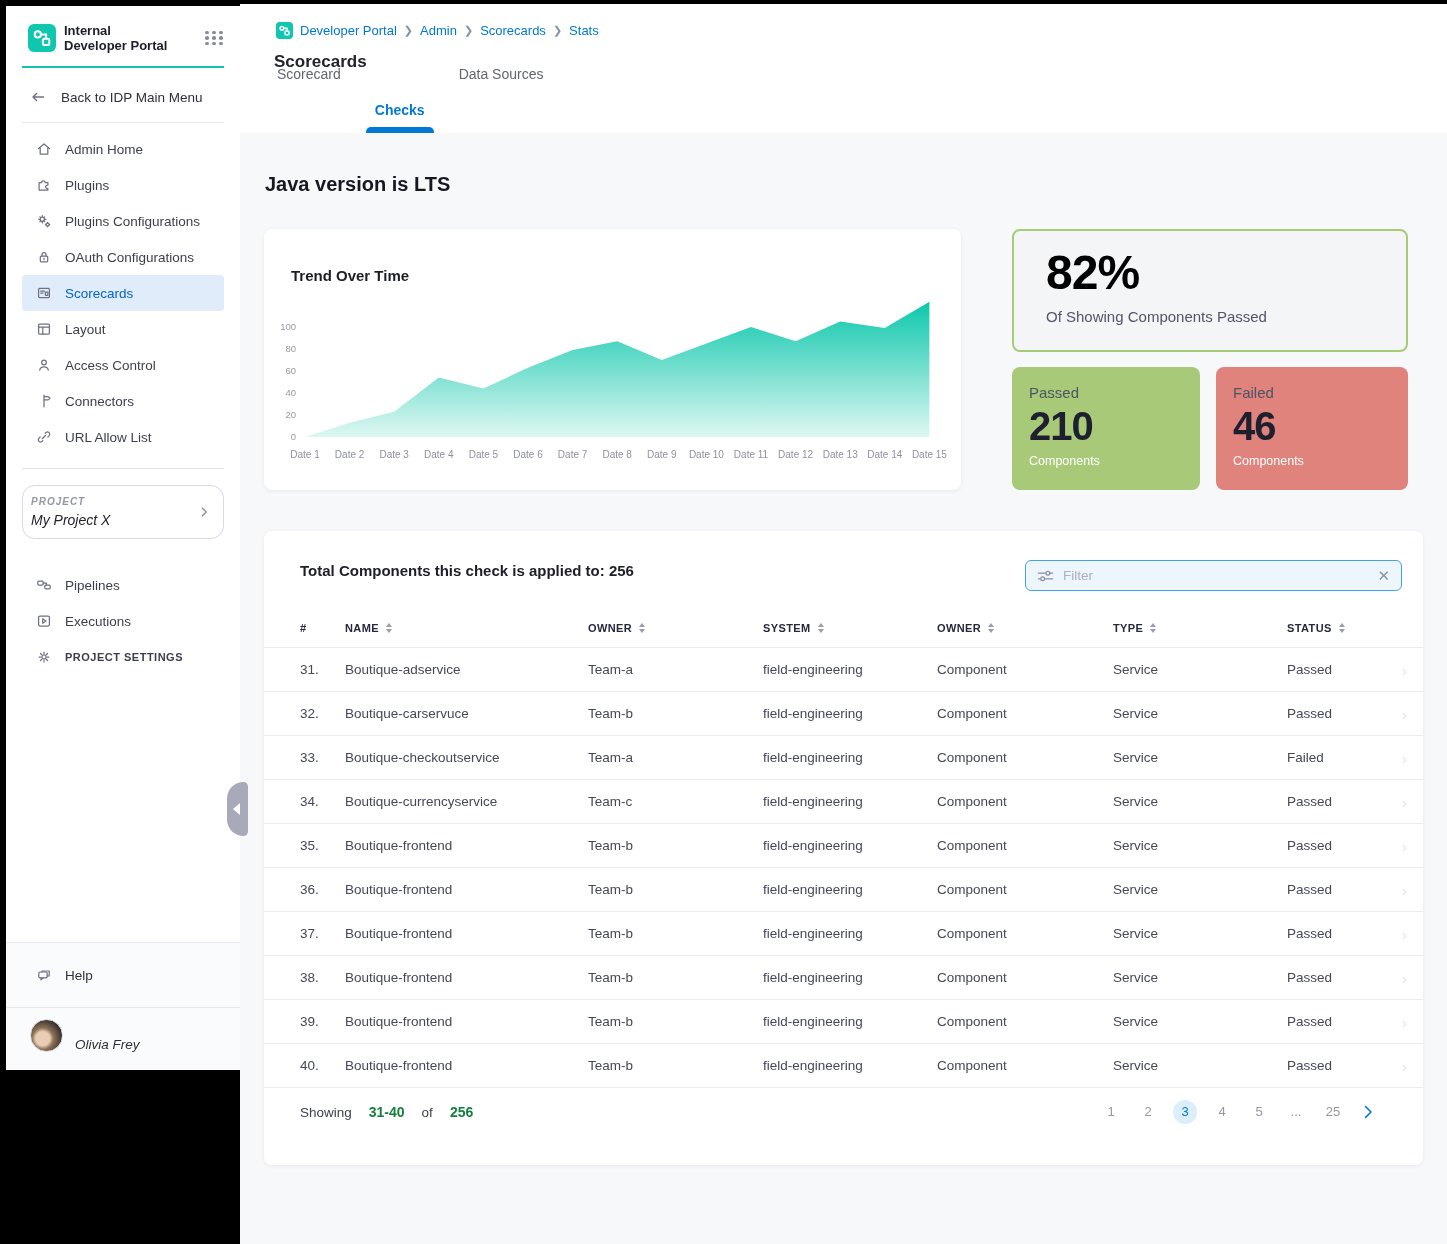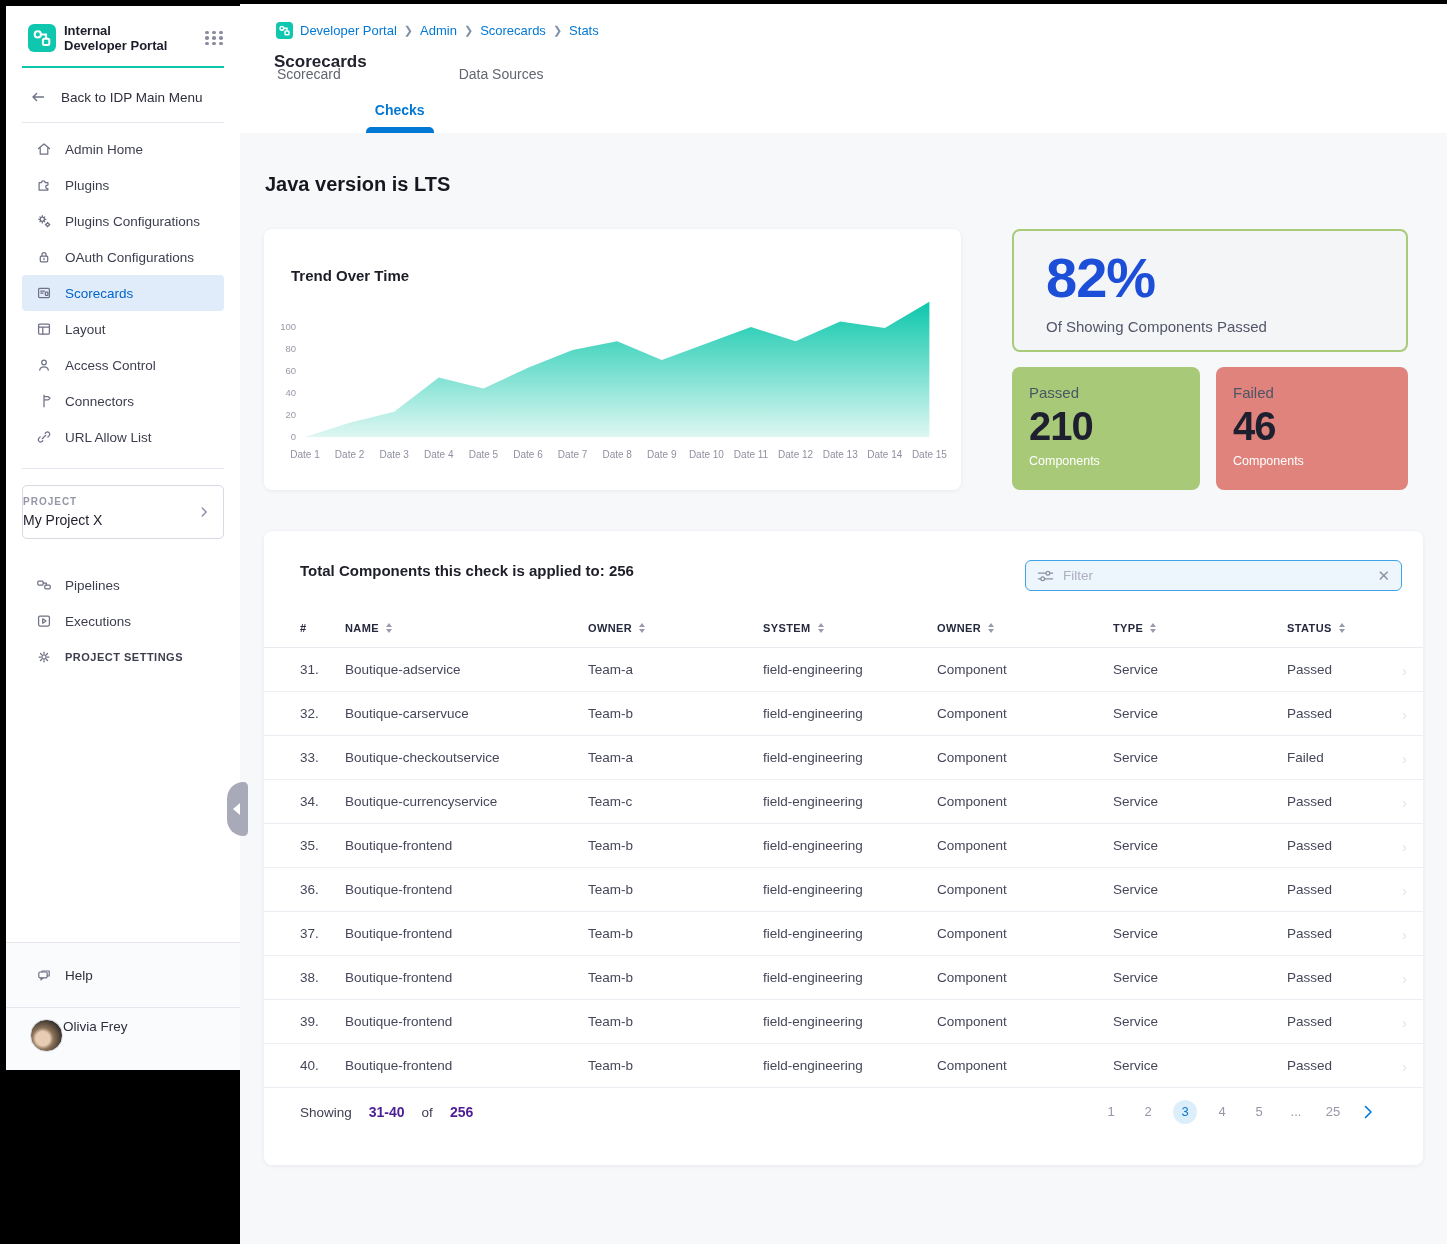--- a/index.html
+++ b/index.html
@@ -25,33 +25,33 @@
   .back-row { display:flex; align-items:center; gap:15px; padding:21px 16px 17px 24px;
               font-size:13.5px; color:#2e2f3d; cursor:pointer; }
   .side-divider { height:1px; background:#e6e7ee; margin:0 16px; }
   .side-nav { list-style:none; margin:8px 16px 0 16px; }
   .side-nav li { display:flex; align-items:center; gap:13px; height:36px; padding:0 8px 0 14px;
                  border-radius:4px; font-size:13.5px; color:#3c3e4e; cursor:pointer; }
   .side-nav li.active { background:#e1ecfa; color:#0263c8; }
   .side-nav li.caps span.lbl { font-size:11px; font-weight:700; letter-spacing:.5px; color:#3c3e4e; }
   .nav-ic { width:16px; height:16px; color:#6f7186; flex:0 0 16px; display:flex; }
   .nav-ic svg { width:16px; height:16px; }
-  .proj-card { margin:16px 16px 0 16px; border:1px solid #d8d9e3; border-radius:5px;
-               padding:10px 0; position:relative; cursor:pointer; }
+  .proj-card { margin:16px 16px 0 16px; border:1px solid #d8d9e3; border-radius:13px;
+               padding:10px 8px; position:relative; cursor:pointer;font-style:italic; }
   .proj-eyebrow { font-size:10px; letter-spacing:1px; color:#9596a8; font-weight:700; }
   .proj-name { font-size:14px; color:#22232f; margin-top:5px; }
   .proj-chev { position:absolute; right:12px; top:50%; transform:translateY(-50%);
                width:14px; height:14px; color:#8c8da0; }
   .proj-nav-wrap { margin-top:20px; }
   .side-spacer { flex:1; }
   .side-bottom { background:#fafbfd; border-top:1px solid #e6e7ee; }
   .help-row { display:flex; align-items:center; gap:13px; height:64px; padding:0 16px 0 30px;
               font-size:13.5px; color:#2e2f3d; cursor:pointer; }
-  .user-row { display:flex; align-items:flex-start; padding:11px 16px 18px 24px;
-              border-top:1px solid #e6e7ee; cursor:pointer; }
+  .user-row { display:flex; align-items:flex-end; gap:12px; padding:11px 16px 18px 24px;
+              border-top:1px solid #e6e7ee; cursor:pointer;font-style:italic; }
   .avatar { width:33px; height:33px; border-radius:50%;
             background:radial-gradient(circle at 38% 60%, #e8cdb4 0 26%, #8a7258 40%, #3a322c 72%, #23201e 100%);
             border:1px solid #d9dae3; }
   .user-name { font-size:13.5px; color:#2e2f3d; }
   .collapse-handle { position:absolute; left:227px; top:782px; width:21px; height:54px; z-index:5;
                      background:#a9aab9; border-radius:26px 7px 7px 26px; cursor:pointer;
                      display:flex; align-items:center; justify-content:center; }
   .collapse-handle i { width:0; height:0; border-top:6px solid transparent; border-bottom:6px solid transparent;
                        border-right:7px solid #fff; margin-right:3px; }
   
@@ -71,21 +71,21 @@
   .content { position:absolute; top:129px; left:0; right:0; bottom:0; background:#f7f8fa; }
   .check-title { position:absolute; left:25px; top:40px; font-size:20px; font-weight:700; color:#16171f; }
   .card { position:absolute; background:#fff; border-radius:8px; box-shadow:0 1px 4px rgba(40,41,61,.07); }
   
   .chart-card { left:24px; top:96px; width:697px; height:261px; }
   .chart-title { position:absolute; left:27px; top:38px; font-size:15px; font-weight:700; color:#1c1d28; }
   .chart-svg-wrap { position:absolute; left:0; top:70px; width:697px; height:185px; }
   
   .pct-card { position:absolute; left:772px; top:96px; width:396px; height:123px;
               background:#f4f5f7; border:2px solid #a9cb79; border-radius:8px; padding:14px 0 0 32px; }
-  .pct-value { font-size:56px; font-weight:700; color:#1d4ed8; letter-spacing:-1px; }
+  .pct-value { font-size:48px; font-weight:700; color:#000000; letter-spacing:-1px; }
   .pct-caption { font-size:15px; color:#53556a; margin-top:8px; }
   .mini-card { position:absolute; top:234px; height:123px; border-radius:8px; padding:17px 0 0 17px; }
   .passed-card { left:772px; width:188px; background:#a8ca78; }
   .failed-card { left:976px; width:192px; background:#e0837c; }
   .mini-label { font-size:15px; color:#4b5565; }
   .mini-value { font-size:40px; font-weight:700; color:#1e2030; margin-top:3px; letter-spacing:-1px; }
   .mini-caption { font-size:12.5px; color:#fff; margin-top:5px; }
   
   .table-card { left:24px; top:398px; width:1159px; height:634px; }
   .card-top { position:relative; height:78px; }
@@ -106,21 +106,21 @@
   .sort { display:inline-flex; flex-direction:column; gap:2.5px; margin-left:7px; }
   .sort i { width:0; height:0; border-left:3.5px solid transparent; border-right:3.5px solid transparent; }
   .sort .up { border-bottom:4px solid #9a9bac; }
   .sort .dn { border-top:4px solid #9a9bac; }
   .trow { height:44px; border-bottom:1px solid #ecedf3; font-size:13.5px; color:#45475a;
           cursor:pointer; position:relative; }
   .row-chev { position:absolute; right:16px; top:50%; transform:translateY(-50%);
               color:#e2e3ea; font-size:15px; }
   .tfoot { height:47px; display:flex; align-items:center; padding:0 45px 0 36px; }
   .showing { display:flex; align-items:baseline; gap:17px; font-size:13.5px; color:#3f4152; }
-  .showing b { font-size:14px; color:#4c1d95; }
+  .showing b { font-size:14px; color:#15803d; }
   .pager { margin-left:auto; display:flex; align-items:center; gap:13px; }
   .page { min-width:24px; height:24px; display:flex; align-items:center; justify-content:center;
           font-size:13px; color:#9596a8; cursor:pointer; border-radius:50%; }
   .page.active { background:#ddeefb; color:#0278d5; }
   .page.ellipsis { cursor:default; }
   .pager-next { width:20px; height:20px; color:#0278d5; cursor:pointer; display:flex; }
   .pager-next svg { width:20px; height:20px; }
 </style>
 </head>
 <body>

